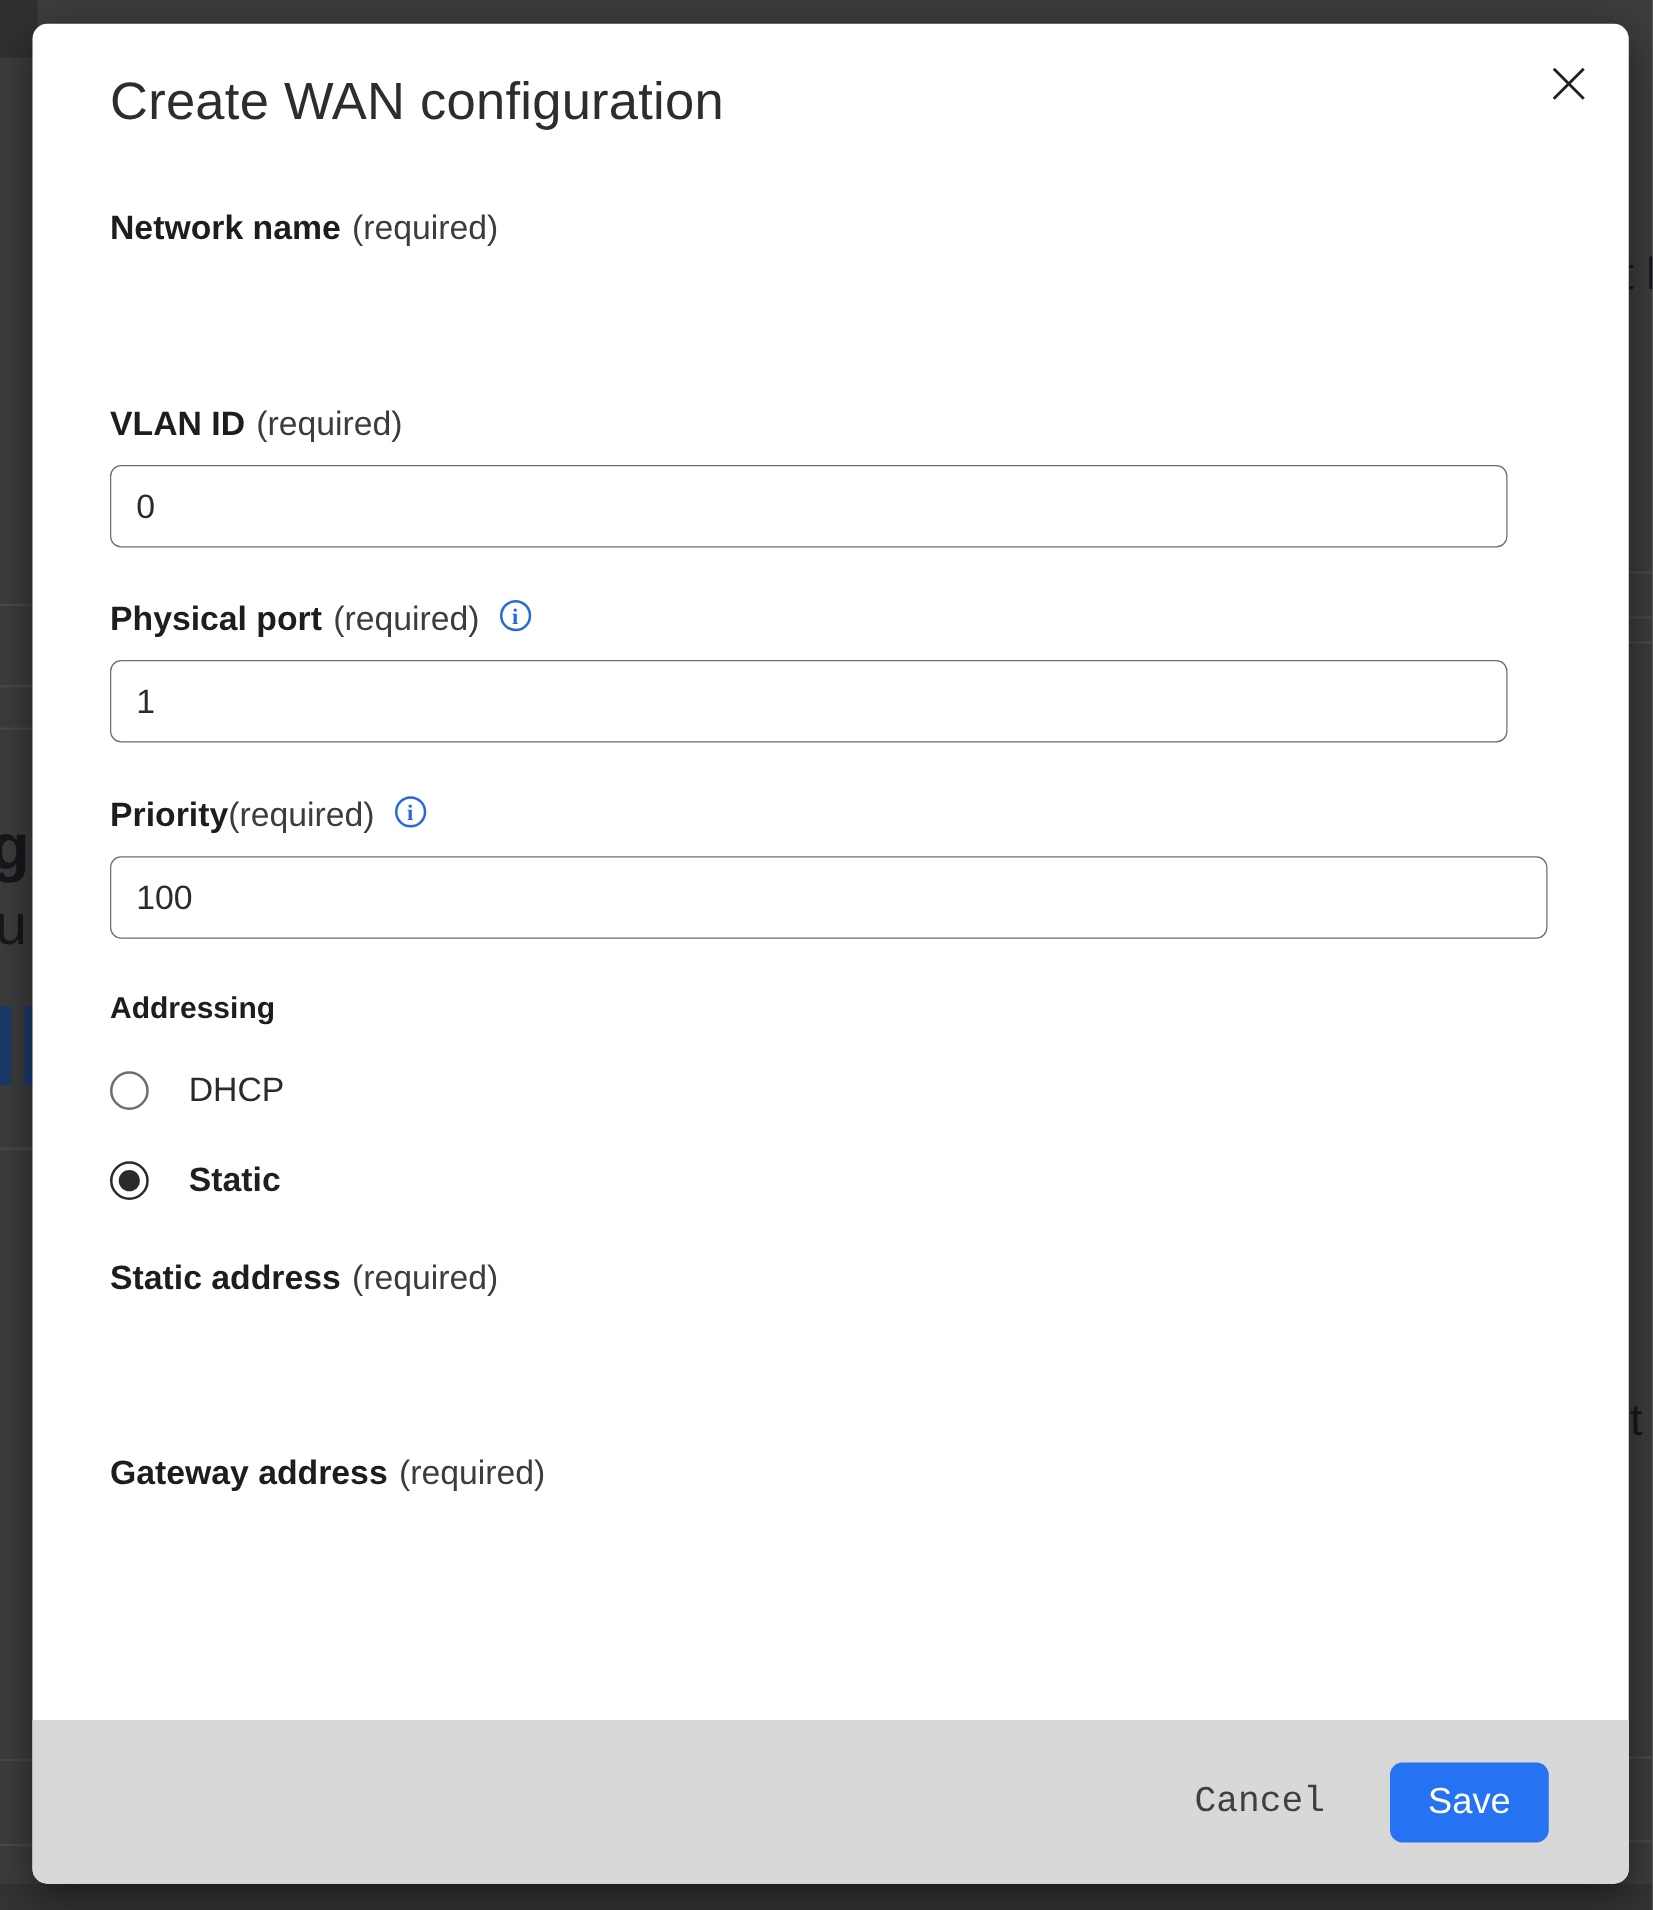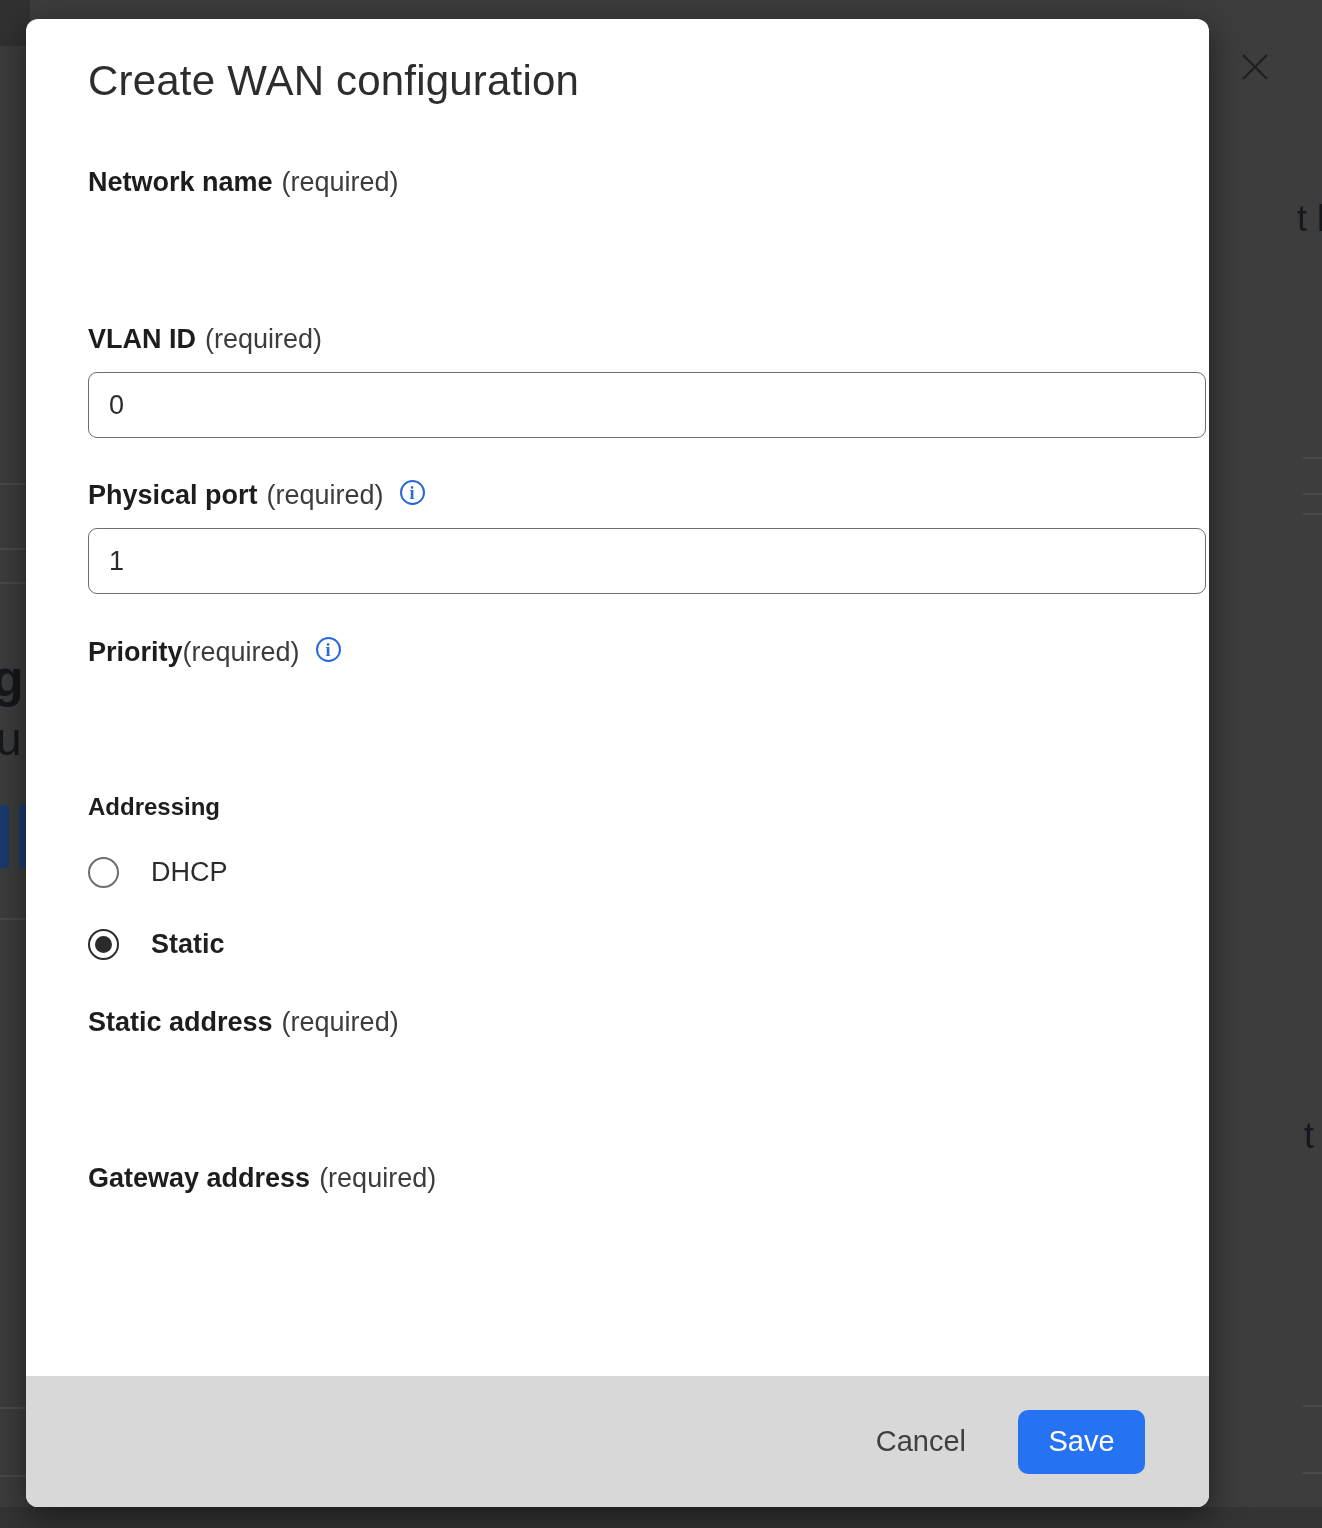--- a/index.html
+++ b/index.html
@@ -21,21 +21,21 @@
     white-space: nowrap;
   }
   .bg-navy { position: absolute; background: #1c3a6e; }
   .bg-darkpatch { position: absolute; background: #313131; }
   .bg-bottom { position: absolute; left: 0; right: 0; bottom: 0; height: 21px; background: #343434; }
 
   
   .modal {
     position: absolute;
     left: 26px; top: 19px;
-    width: 1183px; height: 1488px;
+    width: 1277px; height: 1488px;
     background: #ffffff;
     border-radius: 12px;
     box-shadow: 0 10px 34px rgba(0,0,0,0.5);
   }
 
   .modal-title {
     position: absolute;
     left: 62px; top: 38px;
     font-size: 42px;
     font-weight: 400;
@@ -163,21 +163,21 @@
     border-radius: 0 0 12px 12px;
     display: flex;
     align-items: center;
     justify-content: flex-end;
     padding-right: 64px;
     gap: 46px;
   }
   .cancel-btn {
     background: transparent;
     border: 0;
-    font-family: Liberation Sans, sans-serif;
+    font-family: Liberation Mono, monospace;
     font-size: 29px;
     color: #3f3f3f;
     cursor: pointer;
     padding: 10px 6px;
   }
   .save-btn {
     width: 127px; height: 64px;
     background: #2573f2;
     border: 0;
     border-radius: 10px;
@@ -239,20 +239,21 @@
       <span class="req">(required)</span>
       <span class="info-icon">i</span>
     </div>
     <input class="text-input w-narrow" style="top: 509px;" type="text" value="1">
 
     <div class="field-label" style="top:618px;">
       <span class="lbl">Priority</span>
       <span class="req nogap">(required)</span>
       <span class="info-icon">i</span>
     </div>
+    <input class="text-input w-wide" style="top: 666px;" type="text" value="100">
 
     <div class="section-heading" style="top:774px;">Addressing</div>
 
     <div class="radio-row" style="top:836px;">
       <span class="radio-circle"></span>
       <span class="radio-label">DHCP</span>
     </div>
 
     <div class="radio-row" style="top:908px;">
       <span class="radio-circle checked">

